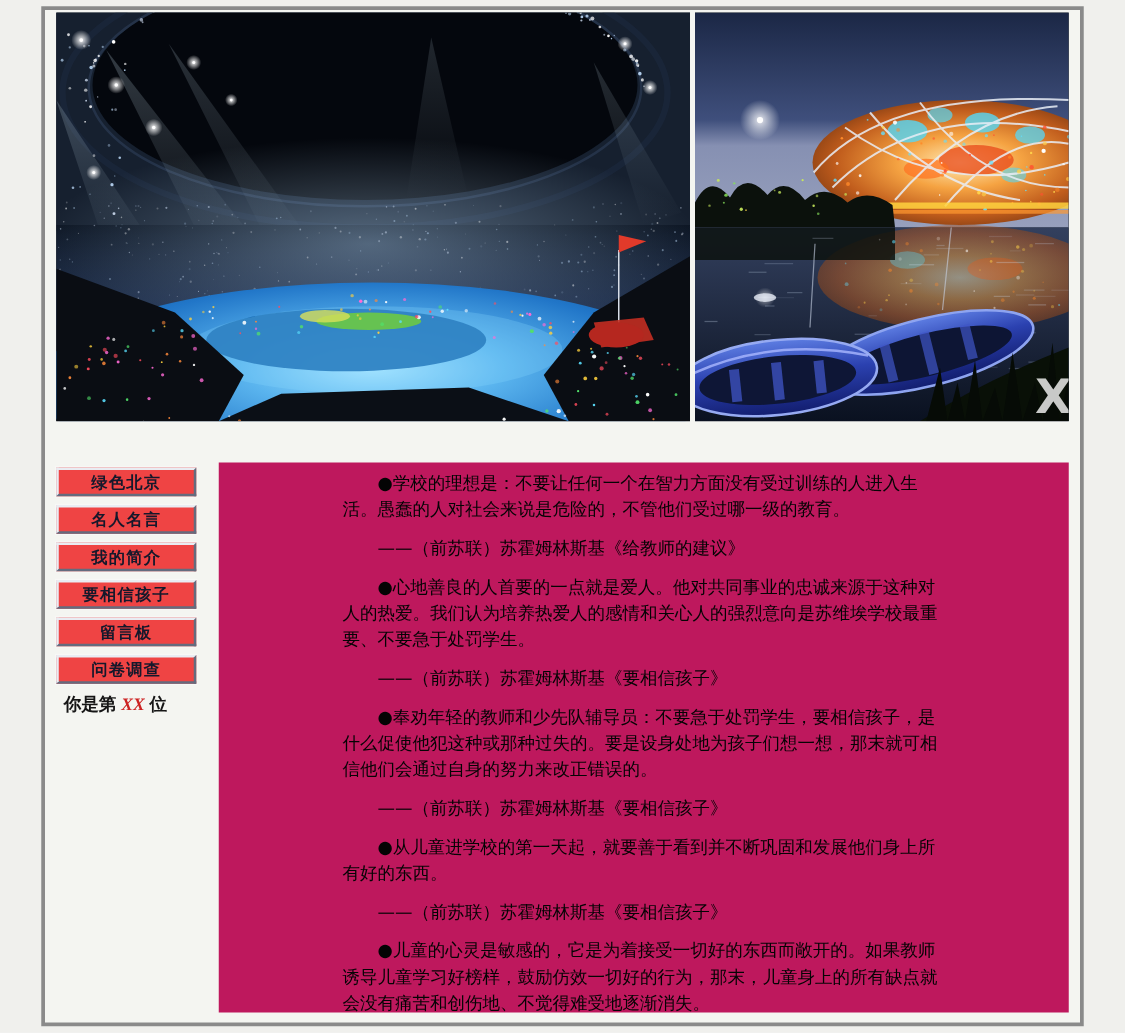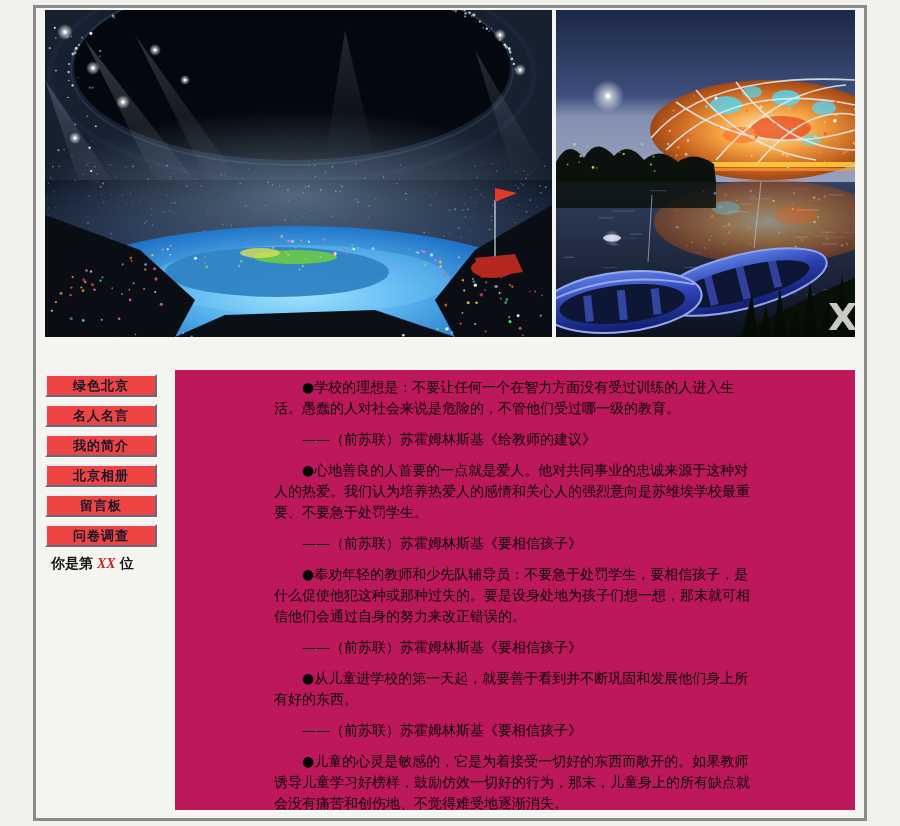--- a/index.html
+++ b/index.html
@@ -884,21 +884,21 @@
         </div>
       </div>
 
       <div class="main">
         <div class="sidebar">
           <nav>
 
           <button class="nav-btn">绿色北京</button>
               <button class="nav-btn">名人名言</button>
               <button class="nav-btn">我的简介</button>
-              <button class="nav-btn">北京相册</button>
+              <button class="nav-btn">要相信孩子</button>
               <button class="nav-btn">留言板</button>
               <button class="nav-btn">问卷调查</button>
             </nav>
           <div class="counter"><span>你是第</span><span class="num">XX</span><span>位</span></div>
         </div>
 
         <div class="content">
           <div class="quotes">
 
           <p class="quote">●学校的理想是：不要让任何一个在智力方面没有受过训练的人进入生活。愚蠢的人对社会来说是危险的，不管他们受过哪一级的教育。</p>

